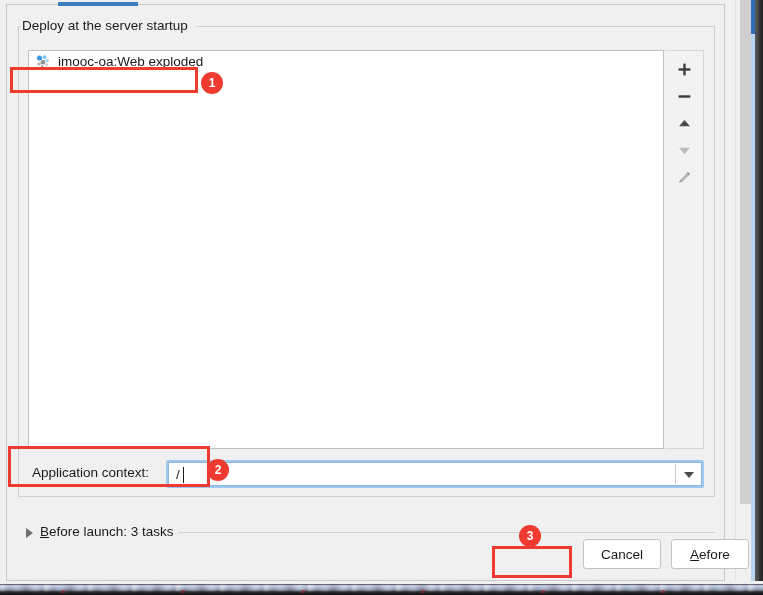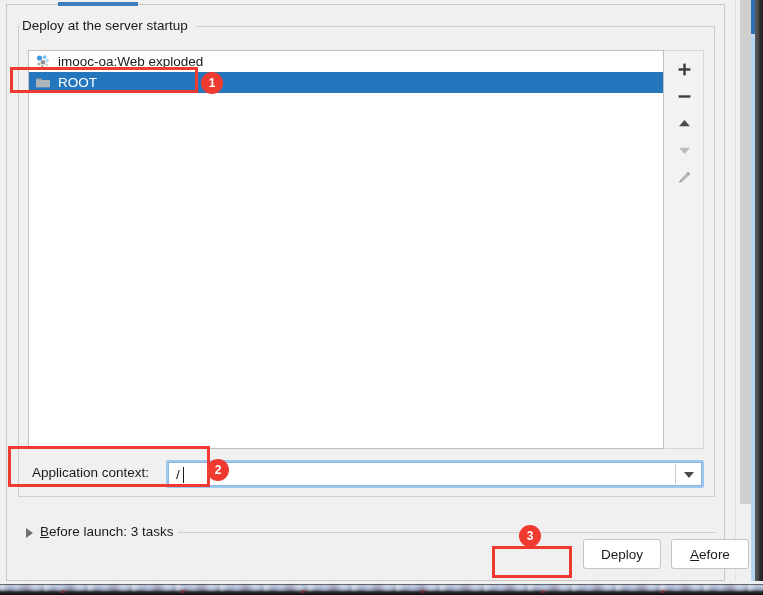--- a/index.html
+++ b/index.html
@@ -461,29 +461,20 @@
                 <circle cx="12.2" cy="6.6" r="1.7" fill="#9fd3f3"></circle>
                 <circle cx="8.0" cy="8.2" r="2.3" fill="#8f8f8f"></circle>
                 <circle cx="4.0" cy="10.0" r="1.7" fill="#b4b4b4"></circle>
                 <circle cx="11.6" cy="10.8" r="1.5" fill="#cfcfcf"></circle>
                 <circle cx="7.2" cy="12.2" r="1.2" fill="#a8a8a8"></circle>
               </svg>
             </span>
             <span class="row-label">imooc-oa:Web exploded</span>
           </div>
 
-          <div class="list-row selected">
-            <span class="row-icon">
-              <svg class="ico-folder" width="17" height="15" viewBox="0 0 17 15">
-                <path d="M1 3.5 L6.3 3.5 L7.6 5.1 L15 5.1 L15 12.2 L1 12.2 Z" fill="#9aa0a6"></path>
-                <path d="M1 5.1 L15 5.1 L15 12.2 L1 12.2 Z" fill="#aeb4ba"></path>
-              </svg>
-            </span>
-            <span class="row-label">ROOT</span>
-          </div>
 
         </div>
 
         <div class="list-toolbar">
 
           <div class="tb-btn" style="top:5px;">
             <span>
               <svg width="15" height="15" viewBox="0 0 15 15">
                 <rect x="6.3" y="1.6" width="2.4" height="11.8" fill="#3c3c3c"></rect>
                 <rect x="1.6" y="6.3" width="11.8" height="2.4" fill="#3c3c3c"></rect>
@@ -543,21 +534,21 @@
 
     </div>
 
     <div class="before-launch">
       <span class="bl-triangle"></span>
       <span class="bl-text"><u>B</u><span>efore launch: 3 tasks</span></span>
       <span class="bl-line"></span>
     </div>
 
     <div class="footer">
-      <div class="btn btn-cancel">Deploy</div>
+      <div class="btn btn-cancel">Cancel</div>
       <div class="btn btn-apply">
           <u>A</u>
           <span>efore</span>
         </div>
     </div>
 
   </div>
 
   <div class="bg-strip">
     <div class="bg-strip-noise"></div>

